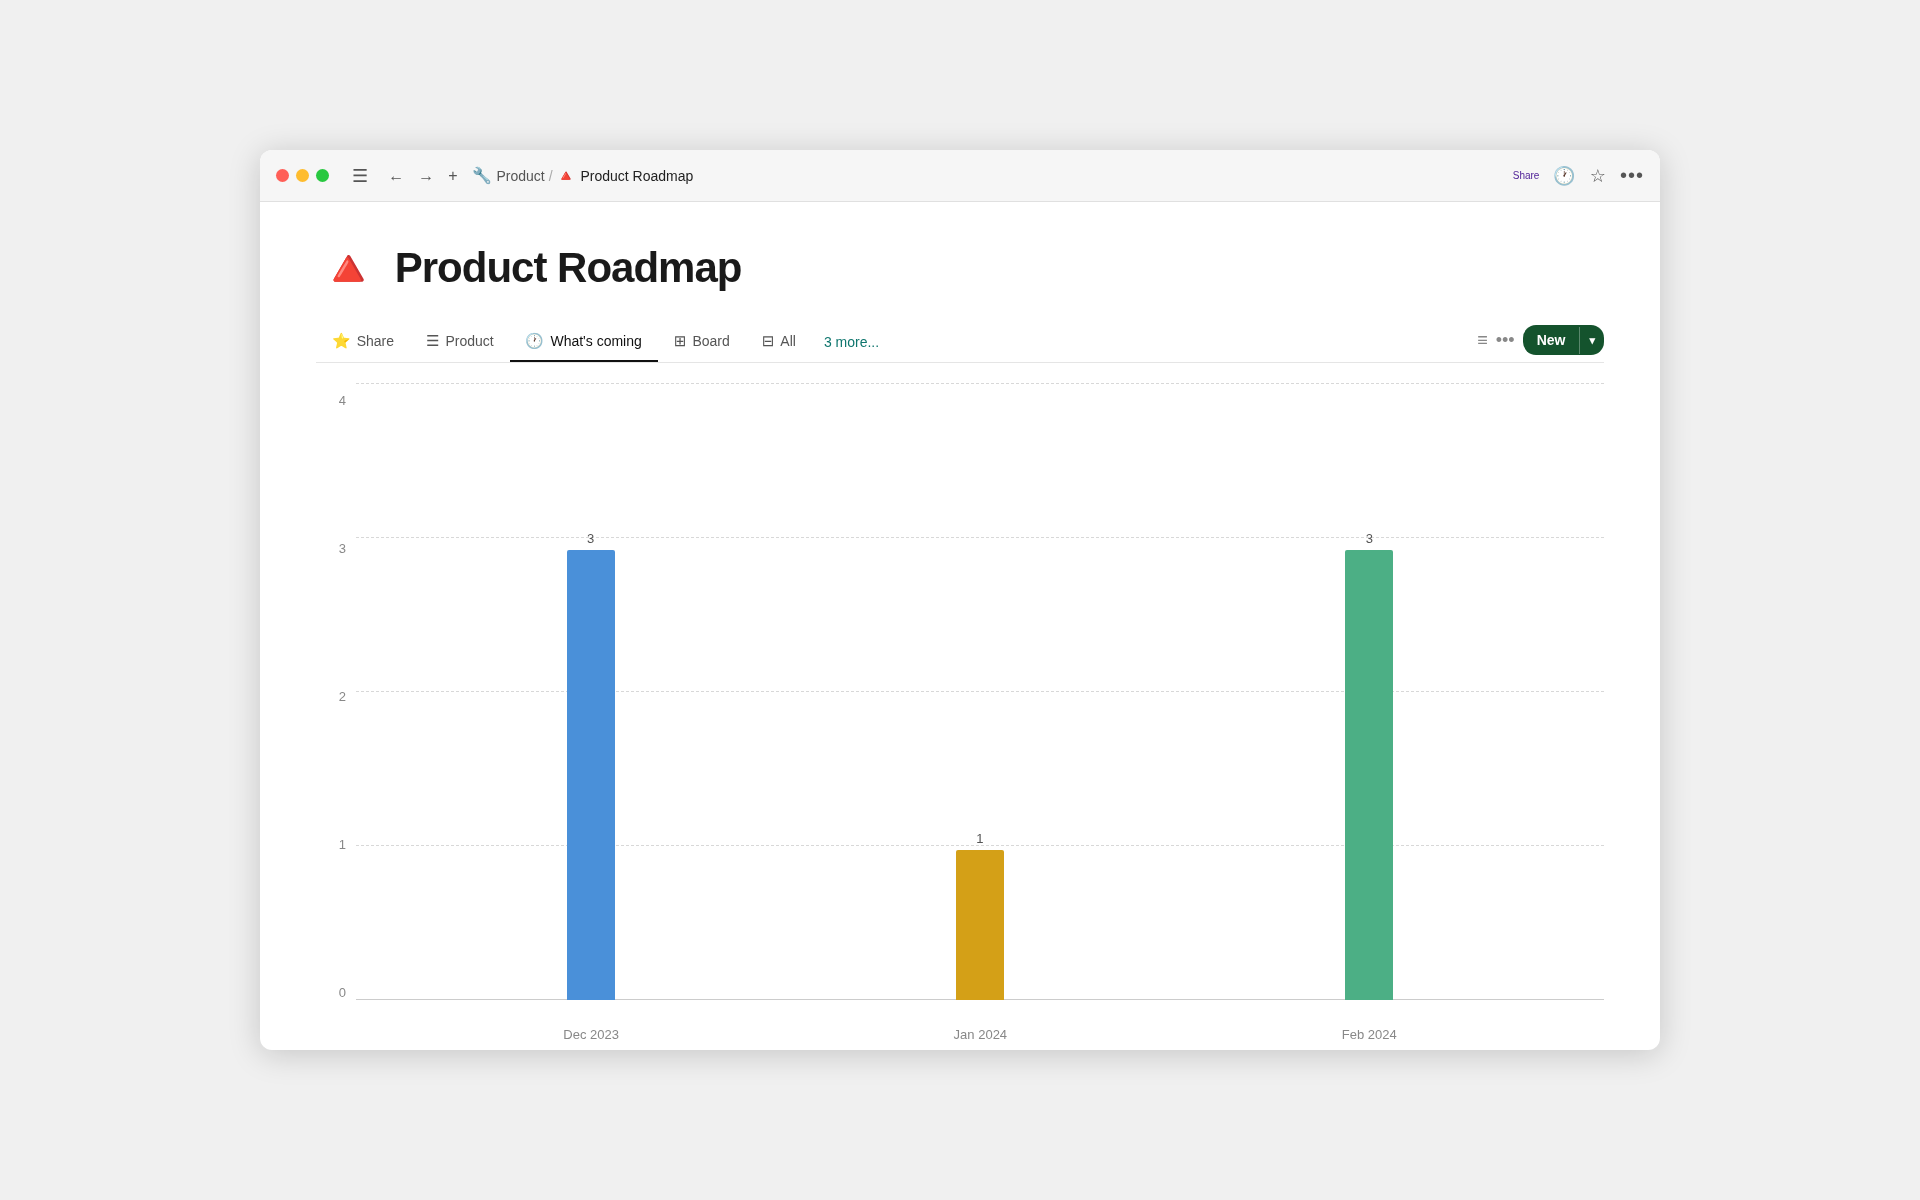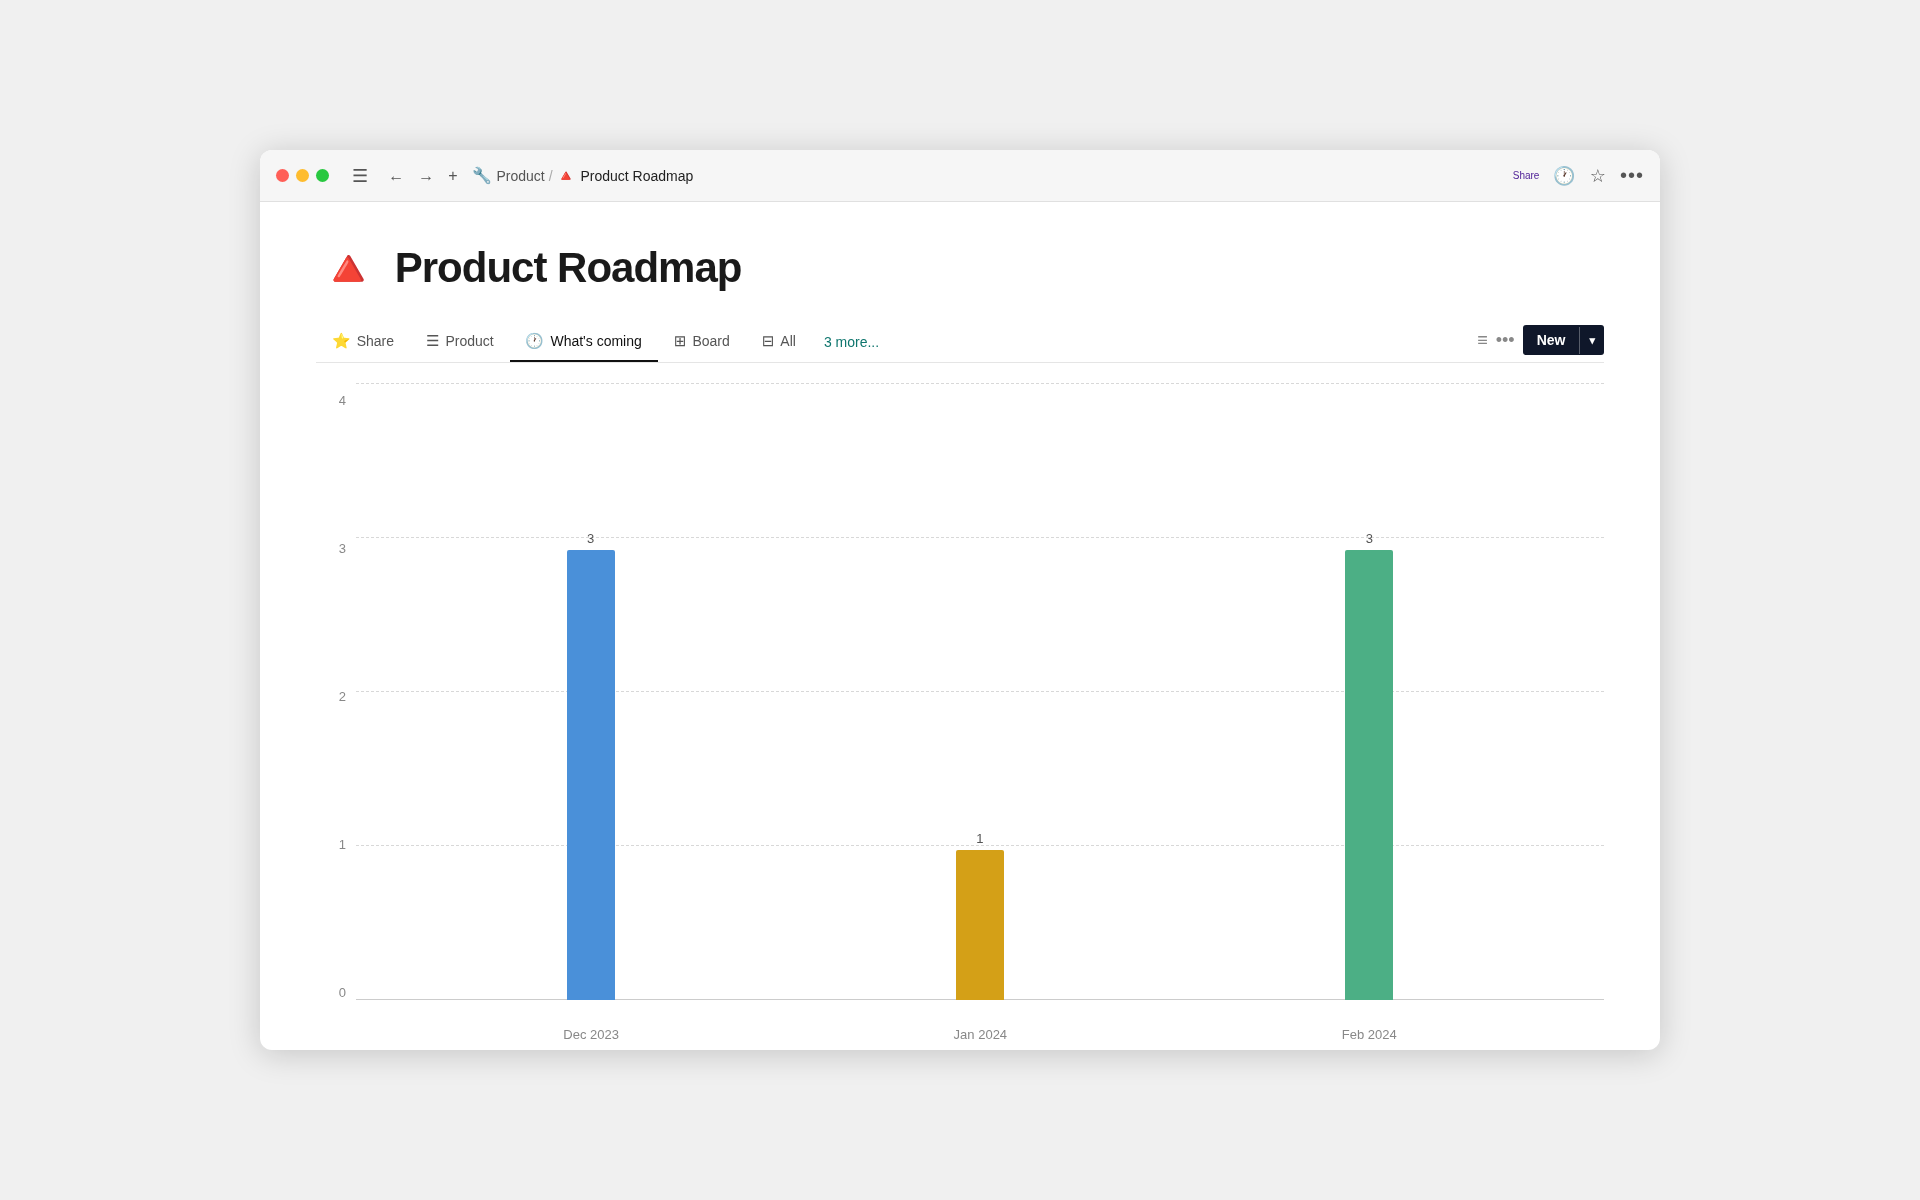--- a/index.html
+++ b/index.html
@@ -185,24 +185,24 @@
     .more-icon-btn {
       background: none;
       border: none;
       font-size: 18px;
       color: #888;
       cursor: pointer;
     }
     .new-btn {
       display: flex;
       align-items: center;
-      background: #0f172a;
+      background: #14532d;
       color: #fff;
       border: none;
-      border-radius: 3px;
+      border-radius: 13px;
       font-size: 14px;
       font-weight: 600;
       cursor: pointer;
       overflow: hidden;
     }
     .new-btn-label {
       padding: 7px 14px;
     }
     .new-btn-caret {
       padding: 7px 9px;

